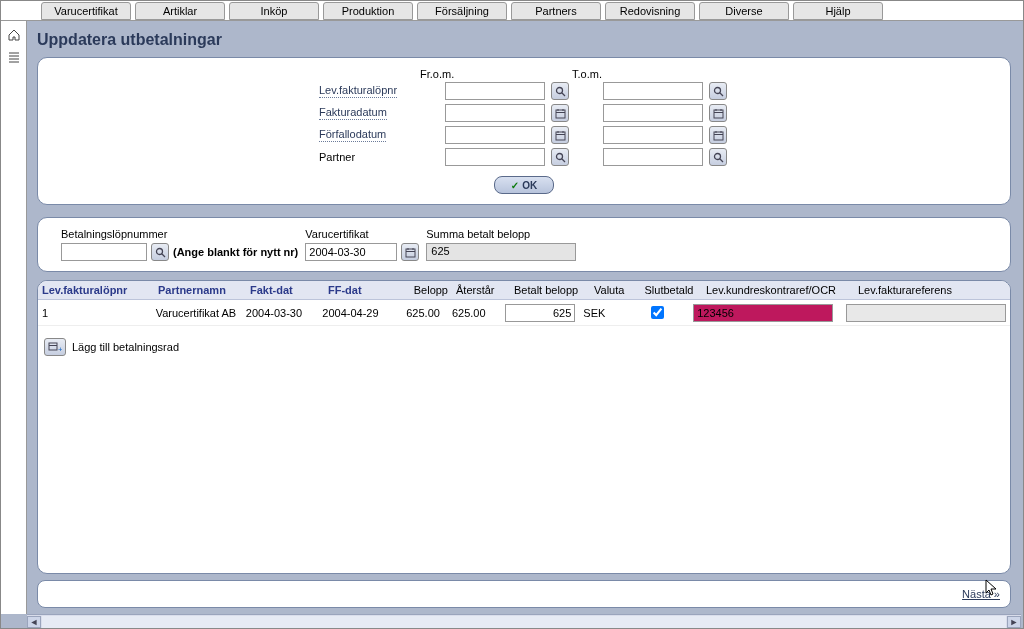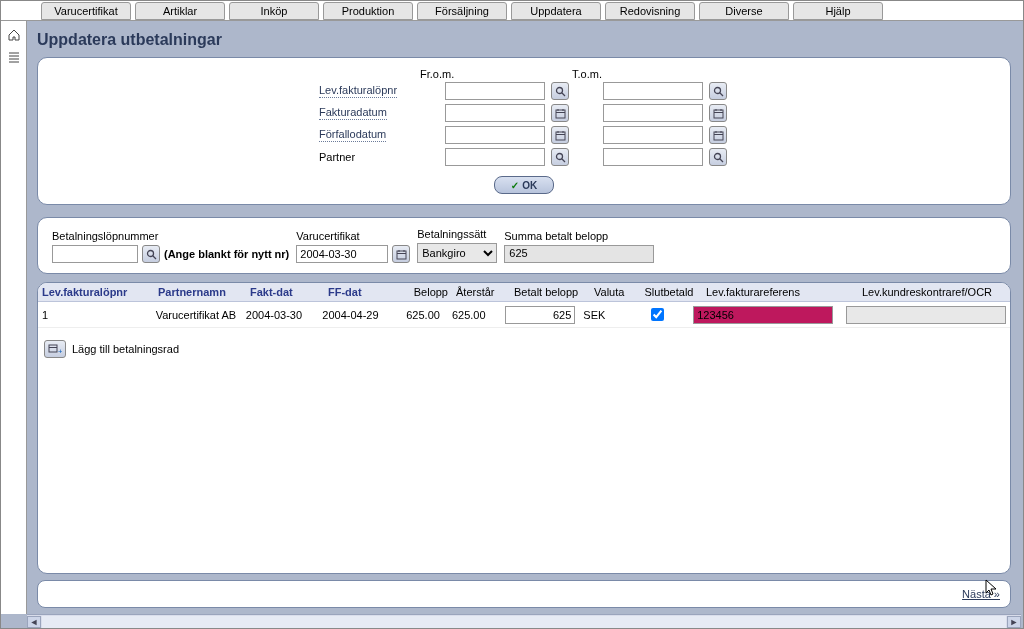--- a/index.html
+++ b/index.html
@@ -78,21 +78,21 @@
   .page-title {
     font-size: 16px;
     font-weight: bold;
     color: #2b3a5a;
     padding: 4px 0 8px 0;
   }
   .panel {
     background: #fff;
     border: 1px solid #7a8aa8;
     border-radius: 10px;
-    padding: 10px 14px;
+    padding: 10px 23px;
   }
   .filter-panel {
     margin-bottom: 12px;
   }
   .filter-grid {
     display: grid;
     grid-template-columns: 120px 100px 20px 20px 100px 20px;
     gap: 4px 6px;
     align-items: center;
     justify-content: center;
@@ -281,21 +281,21 @@
 <body>
 
 <div class="app">
 
   <div class="menu-bar">
     <div class="menu-tab">Varucertifikat</div>
     <div class="menu-tab">Artiklar</div>
     <div class="menu-tab">Inköp</div>
     <div class="menu-tab">Produktion</div>
     <div class="menu-tab">Försäljning</div>
-    <div class="menu-tab">Uppdatera</div>
+    <div class="menu-tab">Partners</div>
     <div class="menu-tab">Redovisning</div>
     <div class="menu-tab">Diverse</div>
     <div class="menu-tab">Hjälp</div>
   </div>
 
   <div class="sidebar">
     <div class="sidebar-icon">
       <svg width="14" height="14" viewBox="0 0 14 14">
           <path d="M2 7 L7 2 L12 7 L12 12 L8 12 L8 9 L6 9 L6 12 L2 12 Z" fill="none" stroke="#444" stroke-width="1"></path>
         </svg>
@@ -427,44 +427,38 @@
             <svg width="11" height="11" viewBox="0 0 11 11">
                 <rect x="1" y="2" width="9" height="8" fill="none" stroke="#445"></rect>
                 <line x1="1" y1="4.5" x2="10" y2="4.5" stroke="#445"></line>
                 <line x1="3" y1="1" x2="3" y2="3" stroke="#445"></line>
                 <line x1="8" y1="1" x2="8" y2="3" stroke="#445"></line>
               </svg>
           </div>
         </div>
       </div>
       <div class="field-group">
-        <div class="lbl">Betalningssätt</div>
-        <select class="sel" style="width:80px">
-          <option selected="">Bankgiro</option>
-        </select>
-      </div>
-      <div class="field-group">
         <div class="lbl">Summa betalt belopp</div>
         <div class="readonly-input" style="width:150px">625</div>
       </div>
     </div>
 
     <div class="table-panel">
       <div class="table-head">
         <div class="th link col-levnr">Lev.fakturalöpnr</div>
         <div class="th link col-partner">Partnernamn</div>
         <div class="th link col-faktdat">Fakt-dat</div>
         <div class="th link col-ffdat">FF-dat</div>
         <div class="th col-belopp">Belopp</div>
         <div class="th col-aterstar">Återstår</div>
         <div class="th col-betalt">Betalt belopp</div>
         <div class="th col-valuta">Valuta</div>
         <div class="th col-slut">Slutbetald</div>
+        <div class="th col-ocr">Lev.kundreskontraref/OCR</div>
         <div class="th col-ref">Lev.fakturareferens</div>
-        <div class="th col-ocr">Lev.kundreskontraref/OCR</div>
       </div>
 
       <div class="table-row">
         <div class="td col-levnr">1</div>
         <div class="td col-partner">Varucertifikat AB</div>
         <div class="td col-faktdat">2004-03-30</div>
         <div class="td col-ffdat">2004-04-29</div>
         <div class="td col-belopp">625.00</div>
         <div class="td col-aterstar" style="padding-left:8px">625.00</div>
         <div class="td col-betalt">

